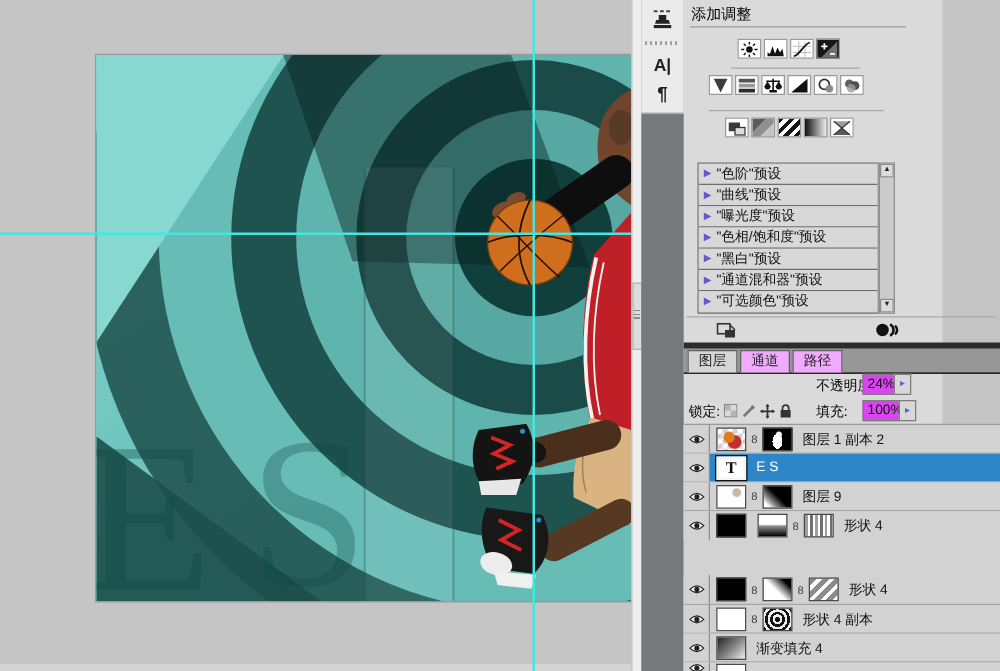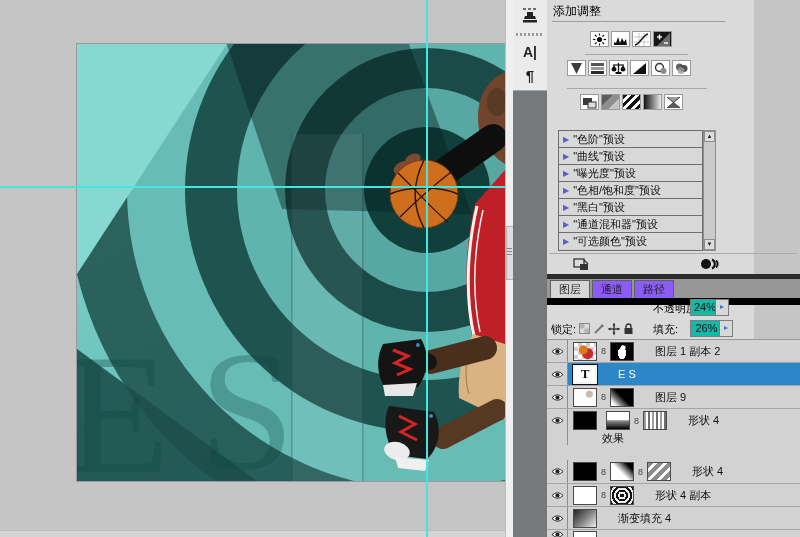--- a/index.html
+++ b/index.html
@@ -54,48 +54,48 @@
   .vscroll{left:156px;top:130px;width:13px;height:121px;background:#cbcbcb;border:1px solid #8e8e8e;
            box-sizing:border-box;}
   .varrow{position:absolute;left:0;width:11px;height:11px;background:#dcdcdc;border:1px solid #8e8e8e;
           box-sizing:border-box;font-size:6px;line-height:9px;text-align:center;color:#222;}
 
   .adj-footer-rule{left:2px;top:253px;width:248px;height:1px;background:#aaa;}
   .footer-icon{position:absolute;top:257px;width:20px;height:15px;}
 
   
   .dark-bar{left:0;top:274px;width:253px;height:5px;background:#2c2c2c;}
-  .tabstrip{left:0;top:279px;width:253px;height:19px;background:#979797;border-bottom:7px solid #000000;}
+  .tabstrip{left:0;top:279px;width:253px;height:19px;background:#979797;border-bottom:1px solid #000000;}
   .tab{position:absolute;top:1px;height:17px;line-height:17px;padding:0 8px;font-size:11px;color:#222;
-       border:1px solid #5f5f5f;border-bottom:none;background:#8b5cf6;}
+       border:1px solid #5f5f5f;border-bottom:none;background:#f0abfc;}
   .tab.active{background:#d6d6d6;}
   .blend-row{left:0;top:298px;width:253px;height:21px;}
   .lock-row{left:0;top:320px;width:253px;height:19px;}
   .dropdown{position:absolute;left:3px;top:1px;width:97px;height:17px;background:#fff;
             border:1px solid #7d7d7d;box-sizing:border-box;line-height:15px;padding-left:4px;margin-top:44px;}
   .dd-arrow{position:absolute;right:3px;top:5px;font-size:7px;color:#111;}
   .fld-label{position:absolute;font-size:11px;color:#000;}
-  .val-box{position:absolute;width:26px;height:17px;background:#14b8a6;border:1px solid #7d7d7d;
-           box-sizing:border-box;line-height:15px;padding-left:3px;text-align:center;}
+  .val-box{position:absolute;width:26px;height:17px;background:#d946ef;border:1px solid #7d7d7d;
+           box-sizing:border-box;line-height:15px;padding-left:3px;}
   .spin{position:absolute;width:14px;height:17px;background:#d8d8d8;border:1px solid #7d7d7d;
         box-sizing:border-box;color:#3f6fd4;font-size:8px;line-height:14px;text-align:center;}
   .lock-ico{position:absolute;top:3px;width:12px;height:12px;}
 
   
   .rows{left:0;top:339px;width:253px;height:198px;background:#d2d2d2;border-top:1px solid #9a9a9a;}
   .lrow{position:absolute;left:0;width:253px;display:flex;align-items:center;
         border-bottom:1px solid #a5a5a5;background:#d2d2d2;box-sizing:border-box;}
   .eyecell{width:20px;align-self:stretch;border-right:1px solid #8e8e8e;display:flex;
            align-items:center;justify-content:center;flex:none;background:#d2d2d2;}
   .lrow.sel .content{background:#2c86c8;color:#fff;}
   .content{flex:1;display:flex;align-items:center;height:100%;padding-left:5px;gap:3px;align-self:stretch;}
   .th{width:24px;height:19px;border:1px solid #4a4a4a;box-sizing:border-box;background:#fff;flex:none;}
   .th.sel-th{outline:1px solid #111;border:2px solid #f5f5f5;}
   .chain{font-size:9px;color:#444;flex:none;width:7px;text-align:center;}
-  .lname{margin-left:18px;white-space:nowrap;}
+  .lname{margin-left:5px;white-space:nowrap;}
   .fxname{white-space:nowrap;}
   .th-photo{background:
       radial-gradient(circle at 42% 40%, #df7a1e 0 4px, rgba(0,0,0,0) 5px),
       radial-gradient(circle at 62% 62%, #c12f2f 0 5px, rgba(0,0,0,0) 6px),
       linear-gradient(45deg,#cfcfcf 25%,rgba(0,0,0,0) 25% 75%,#cfcfcf 75%),
       linear-gradient(45deg,#cfcfcf 25%,#fff 25% 75%,#cfcfcf 75%);
       background-size:100% 100%,100% 100%,8px 8px,8px 8px;background-position:0 0,0 0,0 0,4px 4px;}
   .th-sil{background:
       radial-gradient(circle at 55% 28%, #fff 0 2px, rgba(0,0,0,0) 3px),
       radial-gradient(ellipse 4px 6px at 50% 60%, #fff 0 100%, rgba(0,0,0,0) 100%),
@@ -407,21 +407,21 @@
             <polygon points="12,6 9.5,4.5 9.5,7.5" fill="#333"></polygon>
           </svg>
       </div>
       <div class="lock-ico" style="left:76px;">
         <svg width="11" height="12" viewBox="0 0 11 12">
             <path d="M3 5 V3.5 a2.5 2.5 0 0 1 5 0 V5" fill="none" stroke="#333" stroke-width="1.4"></path>
         <rect x="1.5" y="5" width="8" height="6" fill="#333"></rect>
           </svg>
       </div>
       <span class="fld-label" style="left:106px;top:2px;">填充:</span>
-      <div class="val-box" style="left:143px;top:0;width:30px;">26%</div>
+      <div class="val-box" style="left:143px;top:0;width:30px;">100%</div>
       <div class="spin" style="left:172px;top:0;">▸</div>
     </div>
 
     <div class="abs rows">
 
       <div class="lrow" style="top:0;height:23px;">
         <div class="eyecell">
           <svg width="13" height="9" viewBox="0 0 14 9">
             <path d="M1 4.5 Q7 -1.5 13 4.5 Q7 10.5 1 4.5Z" fill="#f6f6f6" stroke="#222"></path>
               <circle cx="7" cy="4.5" r="2.2" fill="#222"></circle>
@@ -472,26 +472,20 @@
         </div>
         <div class="content">
           <div class="th th-black"></div>
           <div class="th th-gradv" style="margin-left:6px;"></div>
           <span class="chain">8</span>
           <div class="th th-stripesv"></div>
           <span class="lname">形状 4</span>
         </div>
       </div>
 
-      <div class="lrow" style="top:92px;height:13px;border-bottom:none;">
-        <div class="eyecell"></div>
-        <div class="content" style="padding-left:34px;">
-          <span class="fxname">效果</span>
-        </div>
-      </div>
 
 
       <div class="lrow" style="top:120px;height:24px;">
         <div class="eyecell">
           <svg width="13" height="9" viewBox="0 0 14 9">
             <path d="M1 4.5 Q7 -1.5 13 4.5 Q7 10.5 1 4.5Z" fill="#f6f6f6" stroke="#222"></path>
               <circle cx="7" cy="4.5" r="2.2" fill="#222"></circle>
             </svg>
         </div>
         <div class="content">

